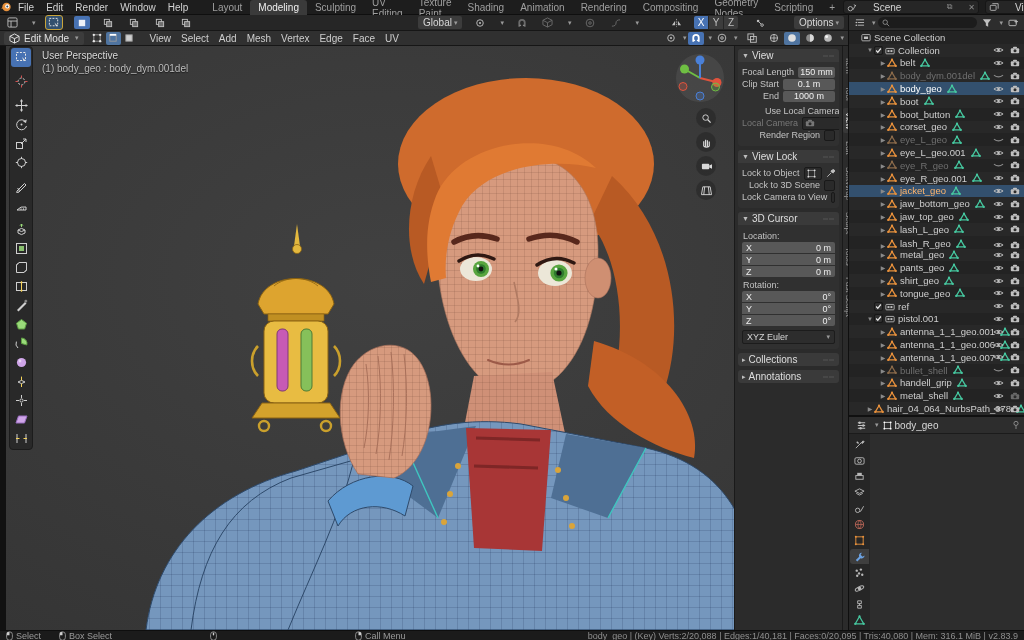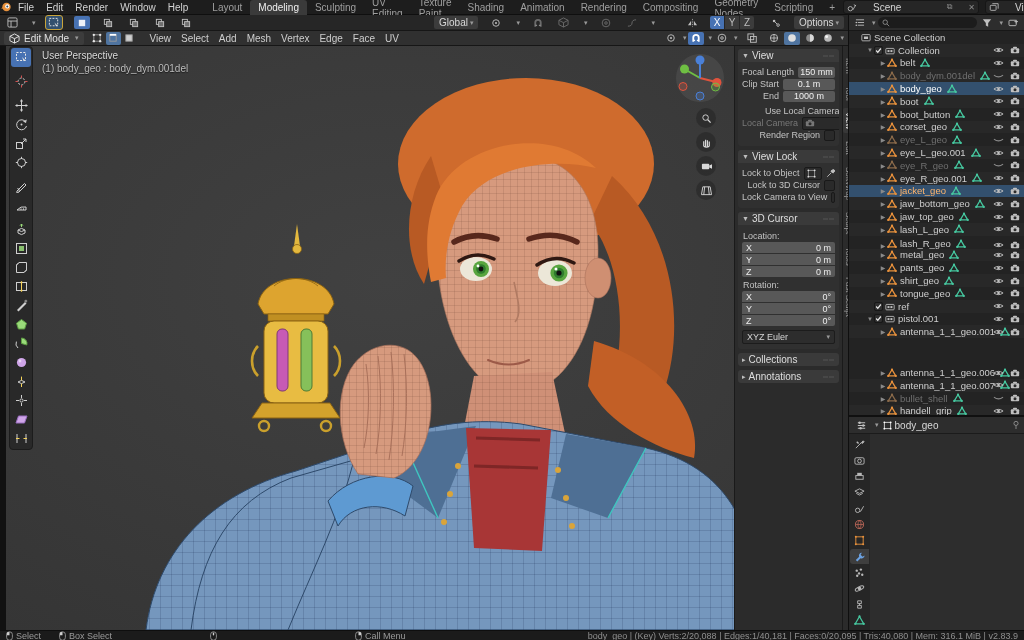--- a/index.html
+++ b/index.html
@@ -271,21 +271,21 @@
           <span class="axis-toggle">Y</span>
           <span class="axis-toggle">Z</span>
         </span>
       <span class="icon-btn" id="ts-origins" style="margin-left:4px;">
           <svg width="10" height="10" viewBox="0 0 11 11">
             <circle cx="3.4" cy="3.4" r="1.4" fill="#c0c0c0"></circle>
             <circle cx="7.8" cy="7.8" r="1.4" fill="none" stroke="#c0c0c0"></circle>
             <path d="M4.4 4.4 L6.6 6.6" stroke="#c0c0c0"></path>
           </svg>
         </span>
-      <span class="txt-btn" style="margin-left:0;">
+      <span class="txt-btn" style="margin-left:16px;">
           <span>Options</span>
           <span class="chev">▾</span>
         </span>
     </div>
   </div>
 
   <div id="vp-header">
     <div id="mode-select">
       <span id="mode-ic">
           <svg width="11" height="11" viewBox="0 0 12 12">
@@ -700,21 +700,21 @@
                   </svg>
                 </span>
               </span>
               <span id="lo-drop">
                 <svg width="9" height="9" viewBox="0 0 11 11">
                   <path d="M1.5 9.5 L6.5 4.5 M6 2.5 L8.5 5 M7.8 1.2 a1.6 1.6 0 0 1 2.3 2.3 L8.5 5 L6 2.5 Z" stroke="#c0c0c0" fill="#c0c0c0" stroke-width="1.1"></path>
                 </svg>
               </span>
             </div>
           <div class="prow">
-              <span class="plabel">Lock to 3D Cursor</span>
+              <span class="plabel">Lock to 3D Scene</span>
               <span class="pcheck"></span>
             </div>
           <div class="prow">
               <span class="plabel">Lock Camera to View</span>
               <span class="pcheck"></span>
             </div>
         </div>
       </div>
 
       <div class="panel">
@@ -1572,21 +1572,21 @@
             </svg>
           </span>
           <span class="ric" style="right: 4px;">
             <svg width="10" height="8" viewBox="0 0 12 9">
               <rect x="1" y="2.4" width="10" height="6" rx="1.2" fill="#c0c0c0"></rect>
               <circle cx="6" cy="5.4" r="1.8" fill="#2b2b2b"></circle>
               <rect x="3.6" y="0.6" width="4.8" height="2.2" rx="1" fill="#c0c0c0"></rect>
             </svg>
           </span>
         </div>
-        <div class="out-row" style="padding-left: 30px; margin-top: 28px;">
+        <div class="out-row" style="padding-left: 30px;">
           <span class="exp">▶</span>
           <span>
             <svg width="10" height="10" viewBox="0 0 12 12">
               <path d="M6 2 L10.5 9.5 L1.5 9.5 Z" fill="none" stroke="#e8913c" stroke-width="1.5"></path>
               <circle cx="6" cy="2" r="1.3" fill="#e8913c"></circle>
               <circle cx="10.5" cy="9.5" r="1.3" fill="#e8913c"></circle>
               <circle cx="1.5" cy="9.5" r="1.3" fill="#e8913c"></circle>
             </svg>
           </span>
           <span class="nm">antenna_1_1_geo.006</span>

